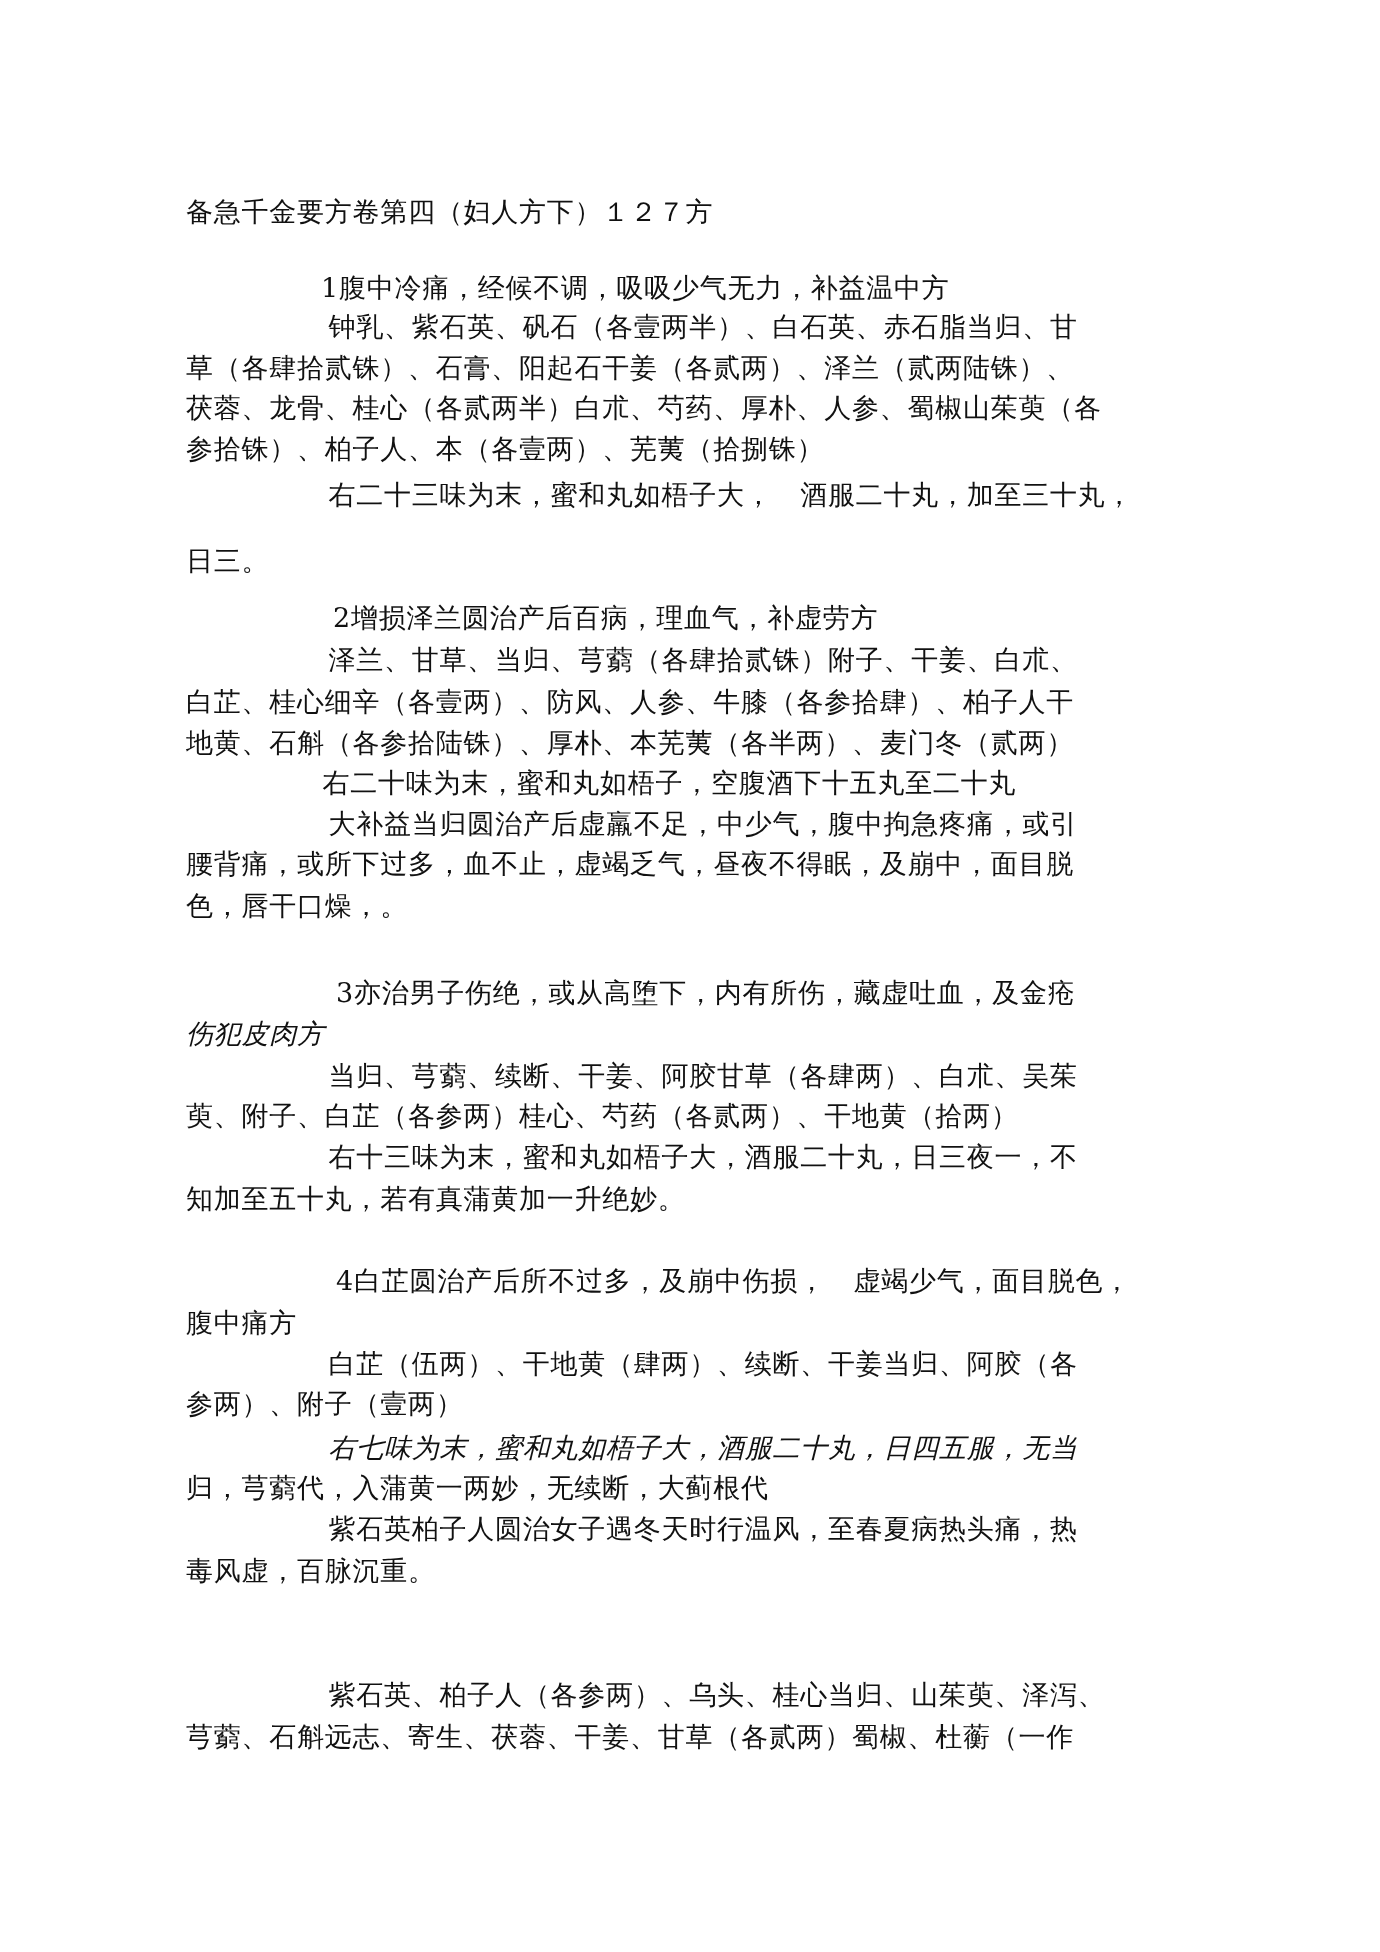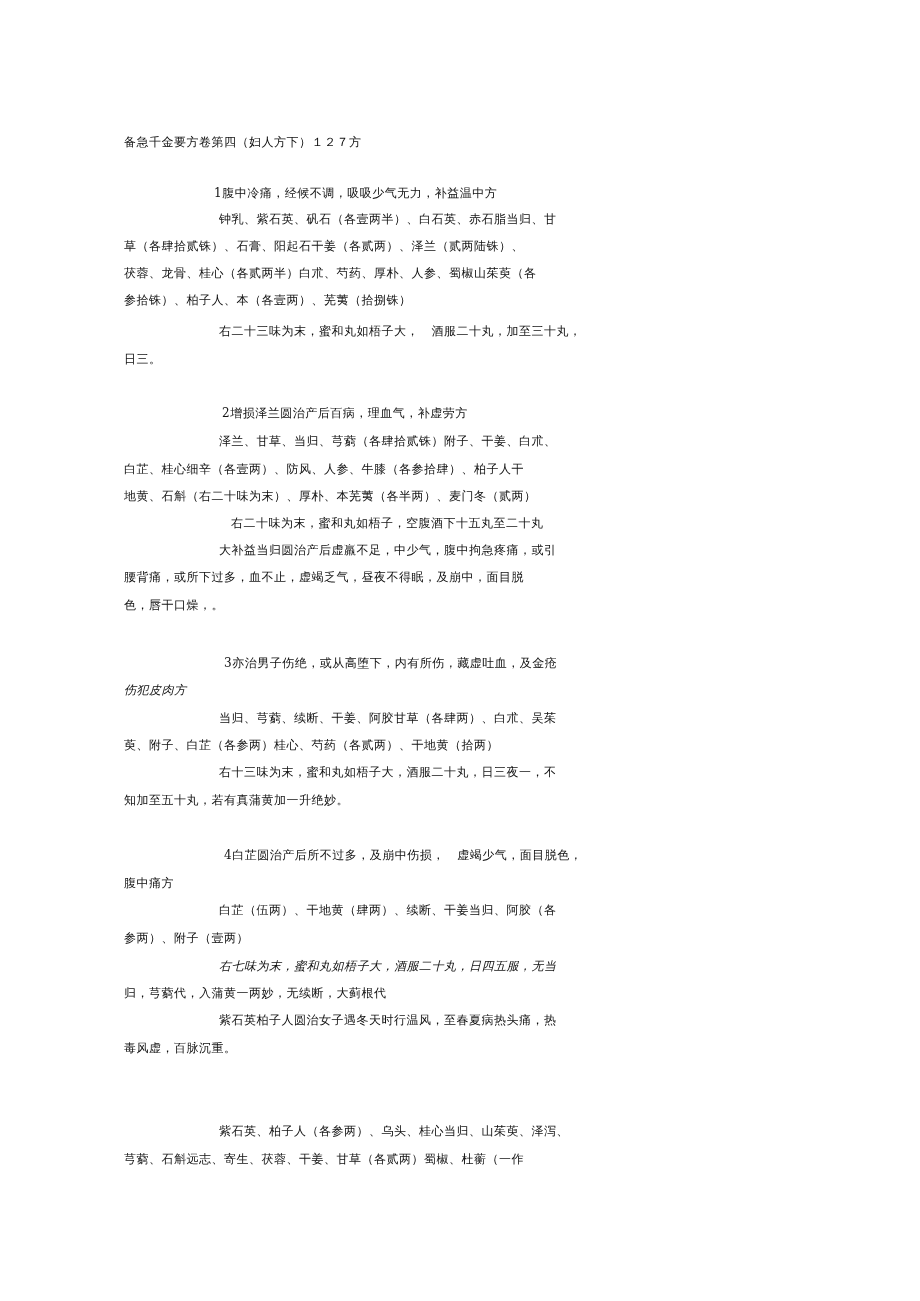--- a/index.html
+++ b/index.html
@@ -1,52 +1,52 @@
 <!DOCTYPE html>
 <html><head>
 <meta charset="utf-8">
 <style>
   html, body { margin: 0; padding: 0; background: #ffffff; }
   body { width: 920px; height: 1301px; position: relative; overflow: hidden;
          font-family: "DejaVu Serif", "Liberation Serif", serif; color: #111; }
   .page { position: absolute; left: 0; top: 0; width: 920px; height: 1301px; }
-  .line { position: absolute; white-space: nowrap; font-size: 12px; line-height: 22px;
+  .line { position: absolute; white-space: nowrap; font-size: 18px; line-height: 22px;
           letter-spacing: 0.5px; }
 </style>
 </head>
 <body>
 
 <div class="page">
   <div class="line" style="left:124px; top:131px;">备急千金要方卷第四（妇人方下）１２７方</div>
   <div id="lines">
       <div class="line" style="left: 214px; top: 182px;">1腹中冷痛，经候不调，吸吸少气无力，补益温中方</div>
       <div class="line" style="left: 219px; top: 208px;">钟乳、紫石英、矾石（各壹两半）、白石英、赤石脂当归、甘</div>
       <div class="line" style="left: 124px; top: 235px;">草（各肆拾贰铢）、石膏、阳起石干姜（各贰两）、泽兰（贰两陆铢）、</div>
       <div class="line" style="left: 124px; top: 262px;">茯蓉、龙骨、桂心（各贰两半）白朮、芍药、厚朴、人参、蜀椒山茱萸（各</div>
       <div class="line" style="left: 124px; top: 289px;">参拾铢）、柏子人、本（各壹两）、芜荑（拾捌铢）</div>
       <div class="line" style="left: 219px; top: 320px;">右二十三味为末，蜜和丸如梧子大，　酒服二十丸，加至三十丸，</div>
-      <div class="line" style="left: 124px; top: 348px;">日三。</div>
+      <div class="line" style="left: 124px; top: 364px;">日三。</div>
       <div class="line" style="left: 222px; top: 402px; text-align: right;">2增损泽兰圆治产后百病，理血气，补虚劳方</div>
       <div class="line" style="left: 219px; top: 430px;">泽兰、甘草、当归、芎藭（各肆拾贰铢）附子、干姜、白朮、</div>
       <div class="line" style="left: 124px; top: 458px;">白芷、桂心细辛（各壹两）、防风、人参、牛膝（各参拾肆）、柏子人干</div>
-      <div class="line" style="left: 124px; top: 485px;">地黄、石斛（右二十味为末）、厚朴、本芜荑（各半两）、麦门冬（贰两）</div>
-      <div class="line" style="left: 231px; top: 512px; text-align: center;">右二十味为末，蜜和丸如梧子，空腹酒下十五丸至二十丸</div>
+      <div class="line" style="left: 124px; top: 485px;">地黄、石斛（各参拾陆铢）、厚朴、本芜荑（各半两）、麦门冬（贰两）</div>
+      <div class="line" style="left: 215px; top: 512px; text-align: center;">右二十味为末，蜜和丸如梧子，空腹酒下十五丸至二十丸</div>
       <div class="line" style="left: 219px; top: 539px; text-align: center;">大补益当归圆治产后虚羸不足，中少气，腹中拘急疼痛，或引</div>
       <div class="line" style="left: 124px; top: 566px;">腰背痛，或所下过多，血不止，虚竭乏气，昼夜不得眠，及崩中，面目脱</div>
       <div class="line" style="left: 124px; top: 594px; text-align: right;">色，唇干口燥，。</div>
       <div class="line" style="left: 224px; top: 652px;">3亦治男子伤绝，或从高堕下，内有所伤，藏虚吐血，及金疮</div>
       <div class="line" style="left: 124px; top: 679px; font-style: italic;">伤犯皮肉方</div>
       <div class="line" style="left: 219px; top: 707px;">当归、芎藭、续断、干姜、阿胶甘草（各肆两）、白朮、吴茱</div>
       <div class="line" style="left: 124px; top: 734px;">萸、附子、白芷（各参两）桂心、芍药（各贰两）、干地黄（拾两）</div>
       <div class="line" style="left: 219px; top: 761px;">右十三味为末，蜜和丸如梧子大，酒服二十丸，日三夜一，不</div>
       <div class="line" style="left: 124px; top: 789px;">知加至五十丸，若有真蒲黄加一升绝妙。</div>
       <div class="line" style="left: 224px; top: 844px;">4白芷圆治产后所不过多，及崩中伤损，　虚竭少气，面目脱色，</div>
       <div class="line" style="left: 124px; top: 872px;">腹中痛方</div>
       <div class="line" style="left: 219px; top: 899px; text-align: center;">白芷（伍两）、干地黄（肆两）、续断、干姜当归、阿胶（各</div>
-      <div class="line" style="left: 124px; top: 927px;">参两）、附子（壹两）</div>
+      <div class="line" style="left: 124px; top: 927px; font-family: Liberation Mono, monospace;">参两）、附子（壹两）</div>
       <div class="line" style="left: 219px; top: 955px; font-style: italic;">右七味为末，蜜和丸如梧子大，酒服二十丸，日四五服，无当</div>
       <div class="line" style="left: 124px; top: 982px;">归，芎藭代，入蒲黄一两妙，无续断，大蓟根代</div>
       <div class="line" style="left: 219px; top: 1009px;">紫石英柏子人圆治女子遇冬天时行温风，至春夏病热头痛，热</div>
       <div class="line" style="left: 124px; top: 1037px;">毒风虚，百脉沉重。</div>
       <div class="line" style="left: 219px; top: 1120px;">紫石英、柏子人（各参两）、乌头、桂心当归、山茱萸、泽泻、</div>
       <div class="line" style="left: 124px; top: 1148px;">芎藭、石斛远志、寄生、茯蓉、干姜、甘草（各贰两）蜀椒、杜蘅（一作</div>
     </div>
 </div>
 
 </body></html>

